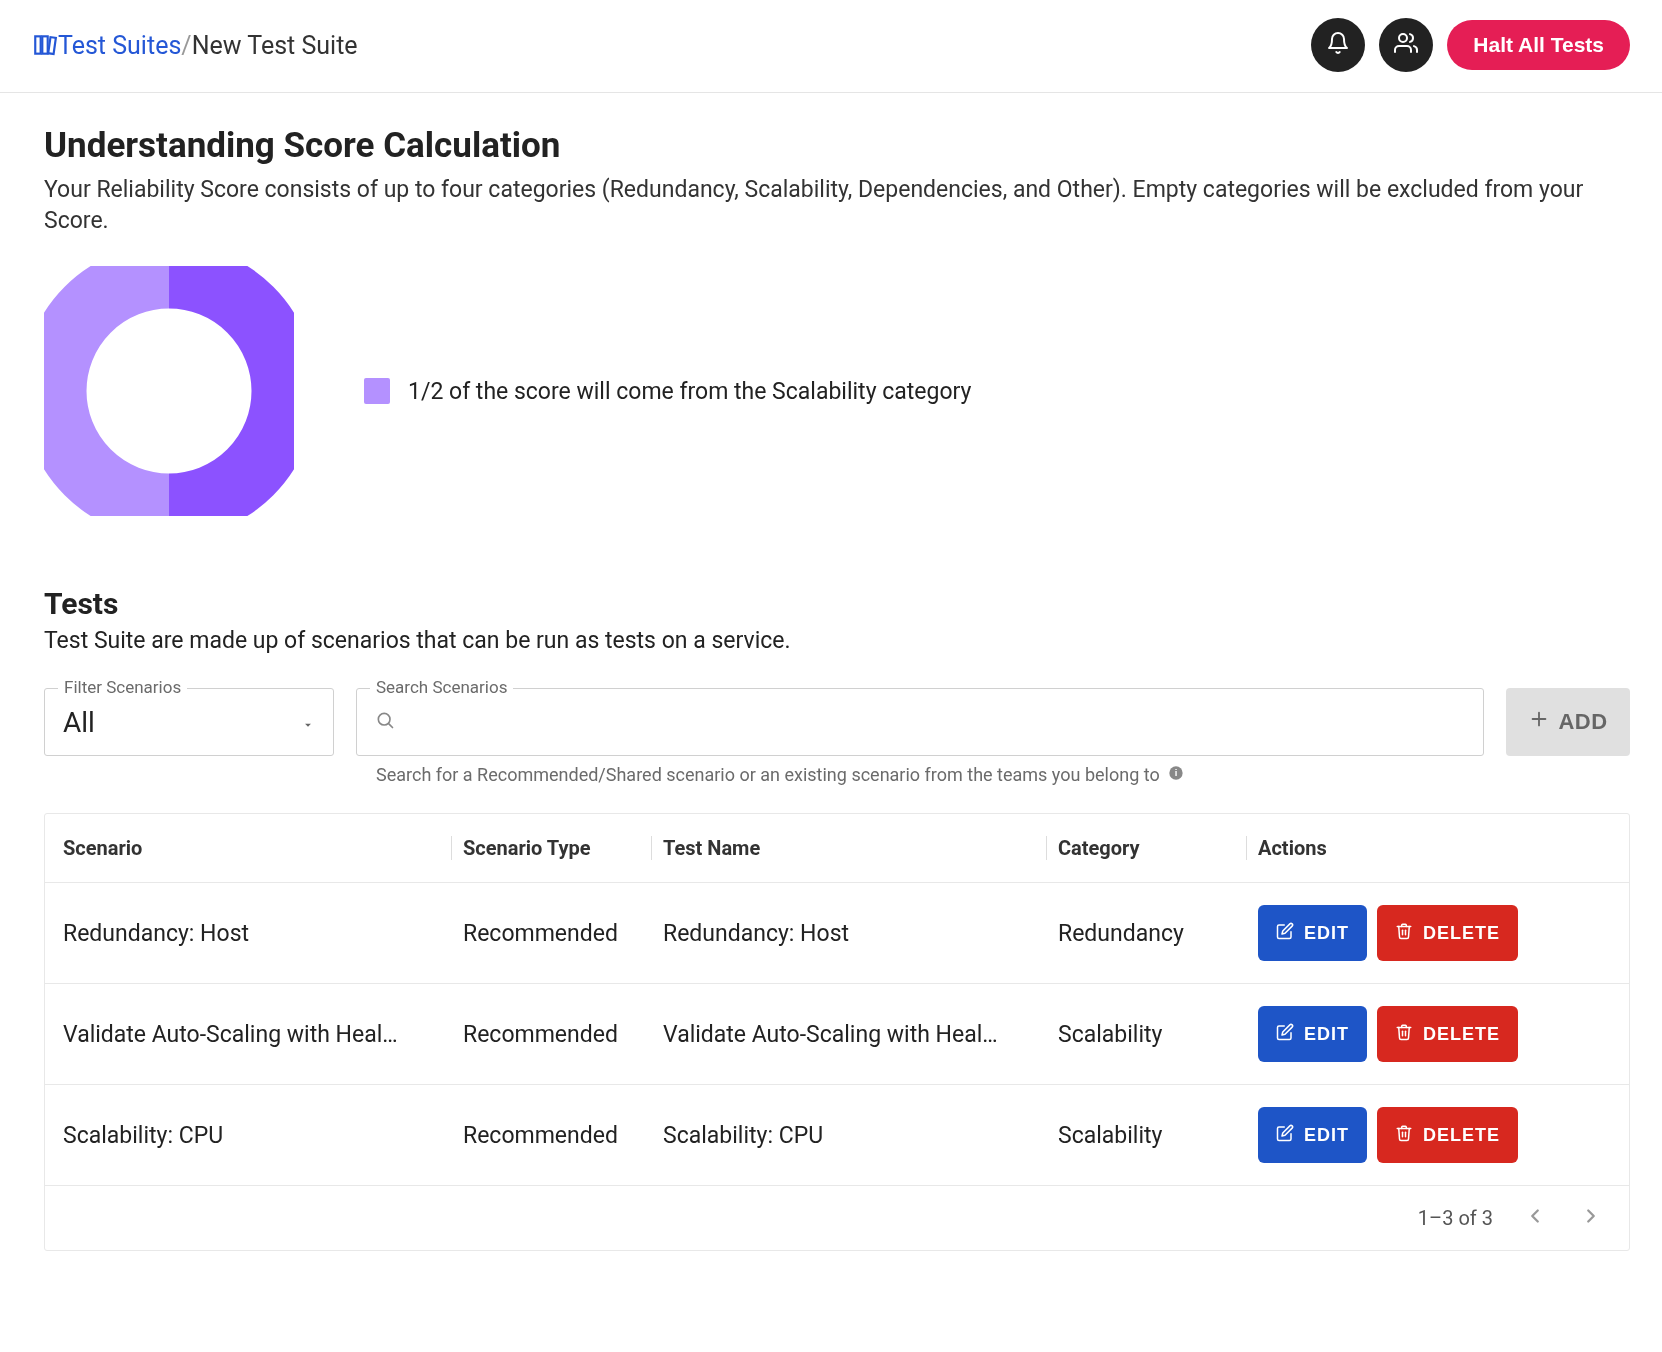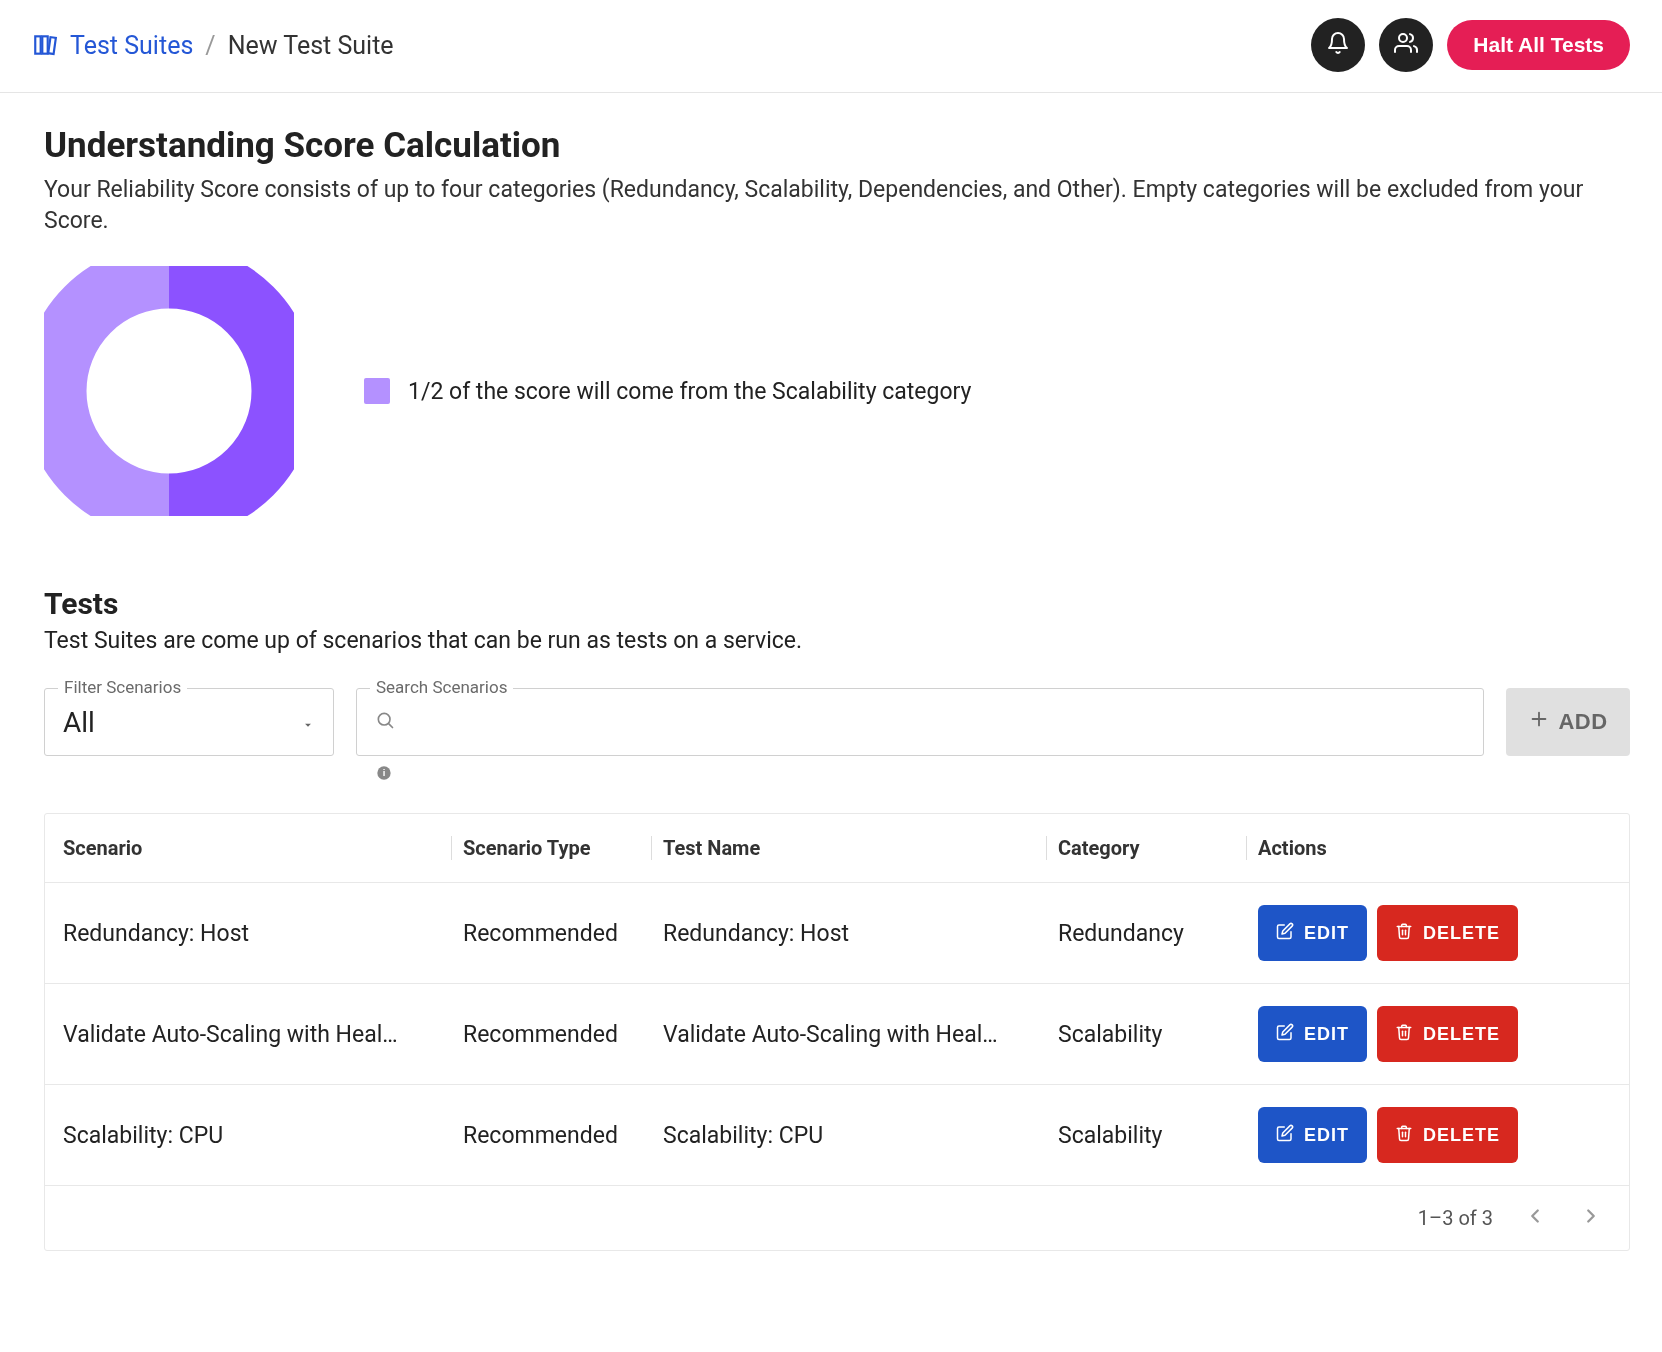--- a/index.html
+++ b/index.html
@@ -31,21 +31,21 @@
   .page{width:1662px;}
 
   
   .topbar{
     display:flex;
     align-items:center;
     justify-content:space-between;
     padding:18px 32px 20px 32px;
     border-bottom:1px solid var(--border-light);
   }
-  .breadcrumb{display:flex;align-items:center;gap:12px;font-size:25px;}
+  .breadcrumb{display:flex;align-items:center;gap:0;font-size:25px;}
   .crumb-link{color:var(--brand-blue);text-decoration:none;}
   .crumb-sep{color:#999;}
   .crumb-current{color:#333;}
   .bc-icon{display:inline-flex;align-items:center;}
   .topbar-right{display:flex;align-items:center;gap:14px;}
   .circle-btn{
     width:54px;height:54px;border-radius:50%;
     background:var(--dark);display:flex;align-items:center;justify-content:center;
     cursor:pointer;color:#fff;
   }
@@ -183,21 +183,21 @@
       </div>
       <div class="legend">
         <div class="legend-item">
           <span class="swatch" style="background:#B491FF"></span>
           <span>1/2 of the score will come from the Scalability category</span>
         </div>
       </div>
     </div>
 
     <h2 class="tests-title">Tests</h2>
-    <p class="tests-desc">Test Suites are come up of scenarios that can be run as tests on a service.</p>
+    <p class="tests-desc">Test Suite are made up of scenarios that can be run as tests on a service.</p>
 
     <div class="controls-row">
       <div class="field" style="flex:0 0 auto;">
         <span class="field-label">Filter Scenarios</span>
         <div class="select-box">
           <span>All</span>
           <span>
             <svg width="14" height="14" viewBox="0 0 24 24" fill="#666">
                 <path d="M7 10l5 5 5-5z"></path>
               </svg>
@@ -221,20 +221,21 @@
           <svg width="22" height="22" viewBox="0 0 24 24" fill="none" stroke="#666" stroke-width="2" stroke-linecap="round">
             <line x1="12" y1="5" x2="12" y2="19"></line>
               <line x1="5" y1="12" x2="19" y2="12"></line>
           </svg>
         </span>
         <span>ADD</span>
       </button>
     </div>
 
     <div class="hint-row">
+      <span>Search for a Recommended/Shared scenario or an existing scenario from the teams you belong to</span>
       <span>
         <svg width="16" height="16" viewBox="0 0 24 24" fill="#888">
             <circle cx="12" cy="12" r="10"></circle>
             <text x="12" y="17" text-anchor="middle" fill="#fff" font-size="14" font-family="Arial" font-weight="bold">i</text>
           </svg>
       </span>
     </div>
 
     <div class="table">
       <div class="thead">

